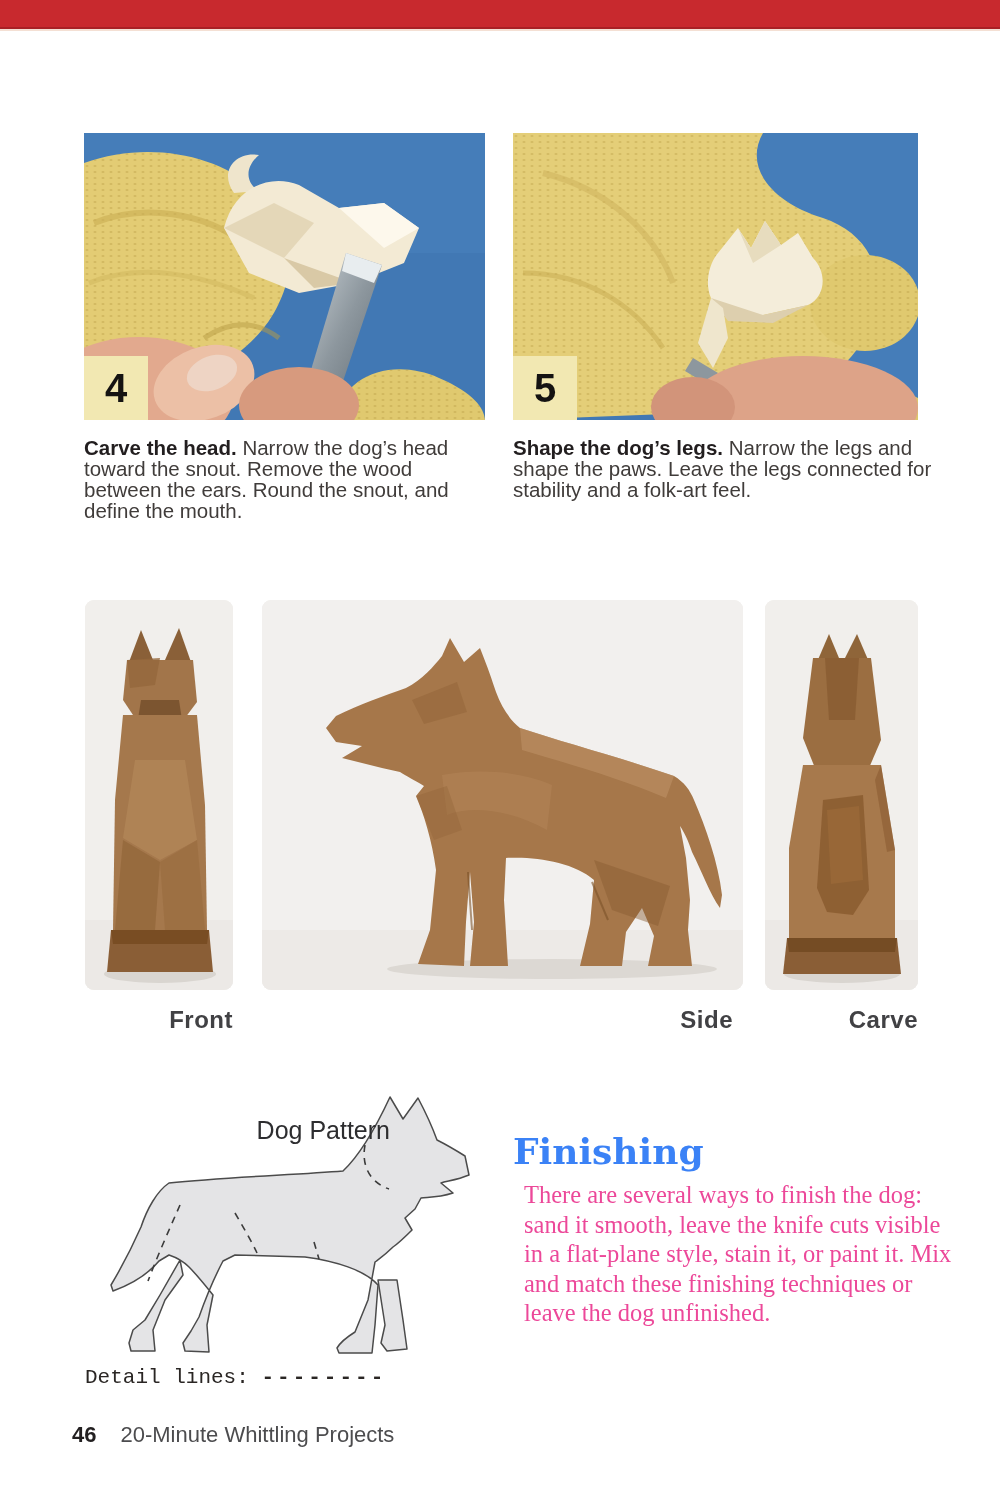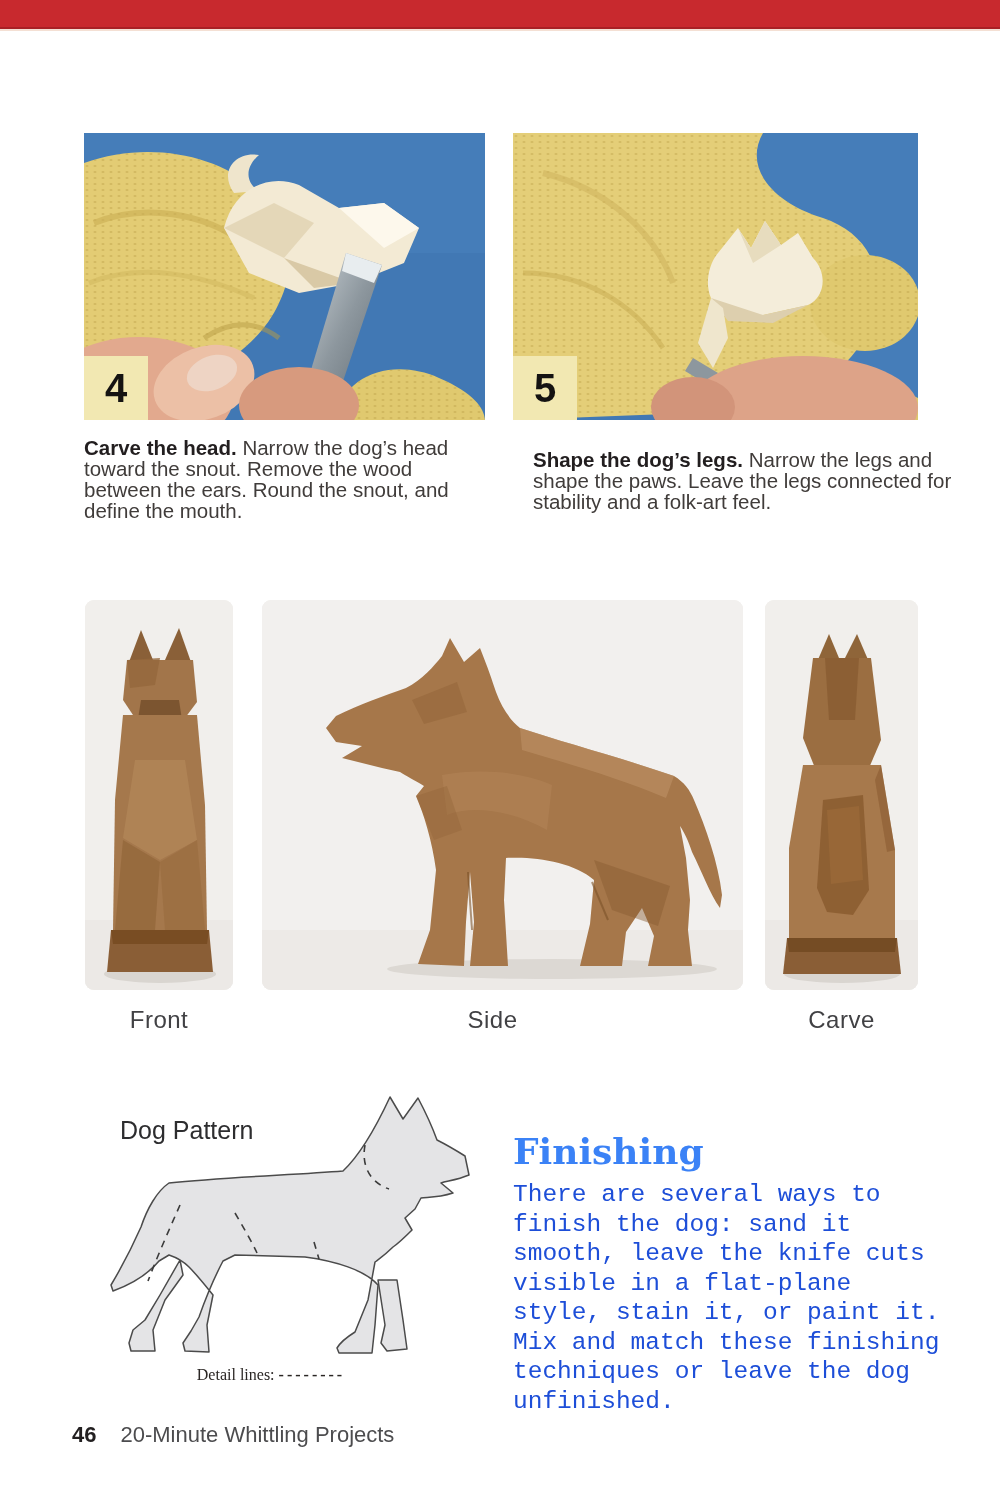--- a/index.html
+++ b/index.html
@@ -16,48 +16,48 @@
   .photo-4 { left:84px; top:133px; width:401px; height:287px; }
   .photo-5 { left:513px; top:133px; width:405px; height:287px; }
 
   .step-num { position:absolute; left:0; bottom:0; width:64px; height:64px;
               background:var(--step-badge,#f2e8b2); display:flex; align-items:center;
               justify-content:center; font-weight:bold; font-size:40px; color:#151312; }
 
   .caption { position:absolute; font-size:20.5px; line-height:21px; color:#403c3a; }
   .caption strong { color:#221e1f; }
   .caption-4 { left:84px; top:437px; width:392px; }
-  .caption-5 { left:513px; top:449px; width:424px;margin-left:20px; }
+  .caption-5 { left:513px; top:437px; width:424px; }
 
   .gphoto { position:absolute; top:600px; height:390px; border-radius:9px; overflow:hidden;
             background:#f1efec; }
   .gphoto svg { display:block; width:100%; height:100%; }
   .gphoto-front { left:85px;  width:148px; }
   .gphoto-side  { left:262px; width:481px; }
   .gphoto-back  { left:765px; width:153px; }
 
-  .glabel { position:absolute; top:1006px; text-align:center; font-size:24px;
-            color:#414144; font-weight:400; letter-spacing:0.5px; }
+  .glabel { position:absolute; top:1006px; text-align:right; font-size:24px;
+            color:#414144; font-weight:700; letter-spacing:0.5px; }
   .glabel-front { left:85px;  width:148px; }
   .glabel-side  { left:252px; width:481px; }
   .glabel-back  { left:765px; width:153px; }
 
   .pattern-svg { position:absolute; left:85px; top:1085px; width:400px; height:272px; }
-  .pattern-title { position:absolute; left:120px; top:1116px; width:270px; text-align:left;
+  .pattern-title { position:absolute; left:120px; top:1116px; width:270px; text-align:right;
                    font-size:25px; color:#2d2d2f; }
-  .pattern-legend { position:absolute; left:85px; top:1366px; width:372px; text-align:center;
-                    font-family:Liberation Serif, serif; font-size:16px; color:#2a2624; }
+  .pattern-legend { position:absolute; left:85px; top:1366px; width:372px; text-align:left;
+                    font-family:Liberation Mono, monospace; font-size:21px; color:#2a2624; }
   .legend-dashes { letter-spacing:3px; font-weight:bold; }
 
   .finishing-heading { position:absolute; left:513px; top:1130px;
                        font-family:"DejaVu Serif", serif; font-weight:bold; font-size:36px;
                        color:#3b82f6; }
-  .finishing-body { position:absolute; left:513px; top:1180px; width:437px;
-                    font-family:Liberation Mono, monospace; font-size:24.5px; line-height:29.5px;
-                    color:#1d4ed8; }
+  .finishing-body { position:absolute; left:524px; top:1180px; width:437px;
+                    font-family:Liberation Serif, serif; font-size:24.5px; line-height:29.5px;
+                    color:#ec4899; }
 
   .footer { position:absolute; left:72px; top:1422px; font-size:22px; color:#4c4c4e; }
   .footer .pagenum { font-weight:bold; color:#232021; margin-right:24px; }
 </style>
 </head>
 <body>
 
 <div class="page">
 
   <div class="top-bar"></div>

